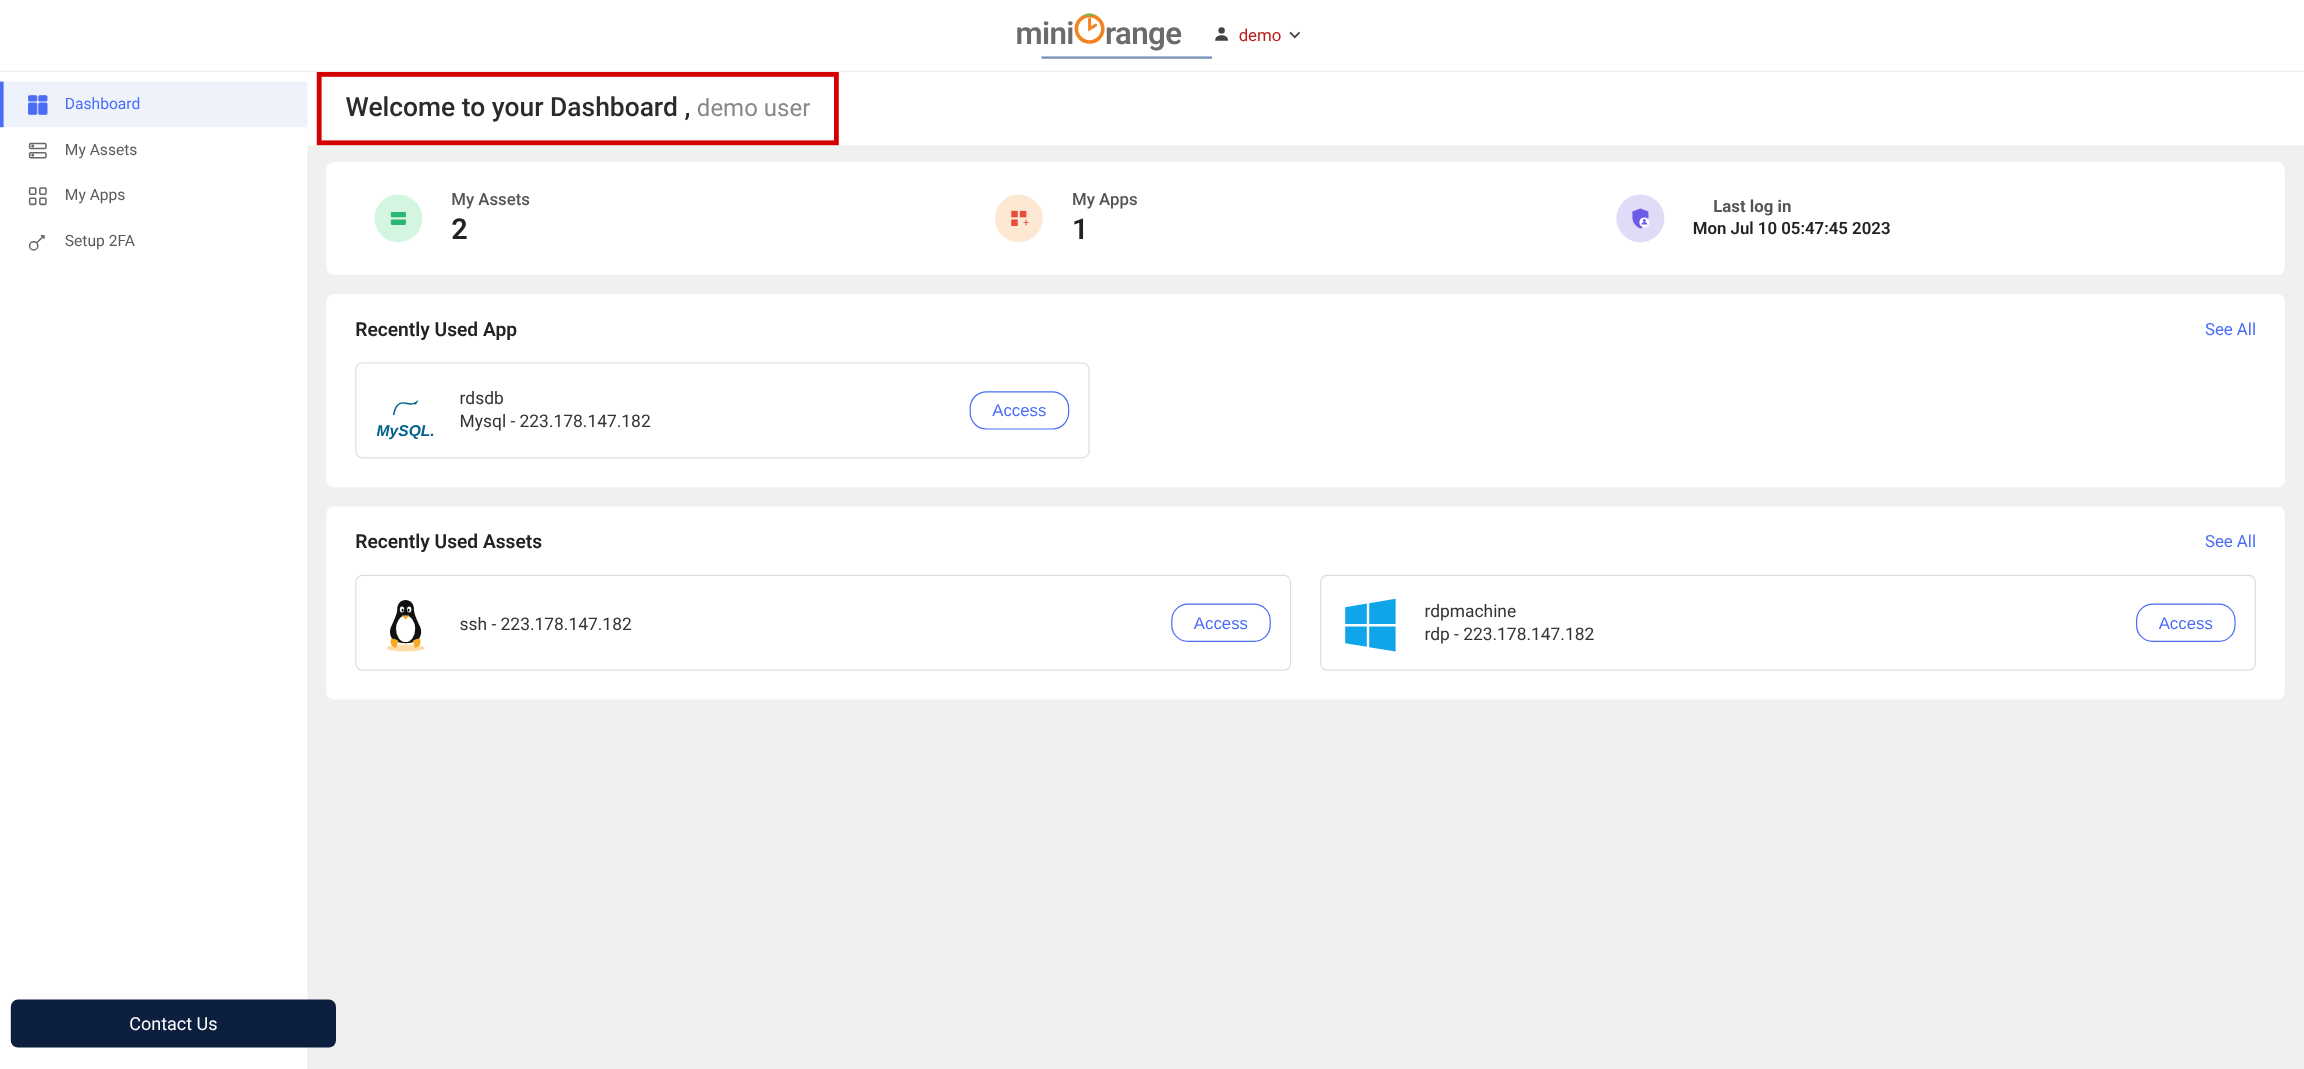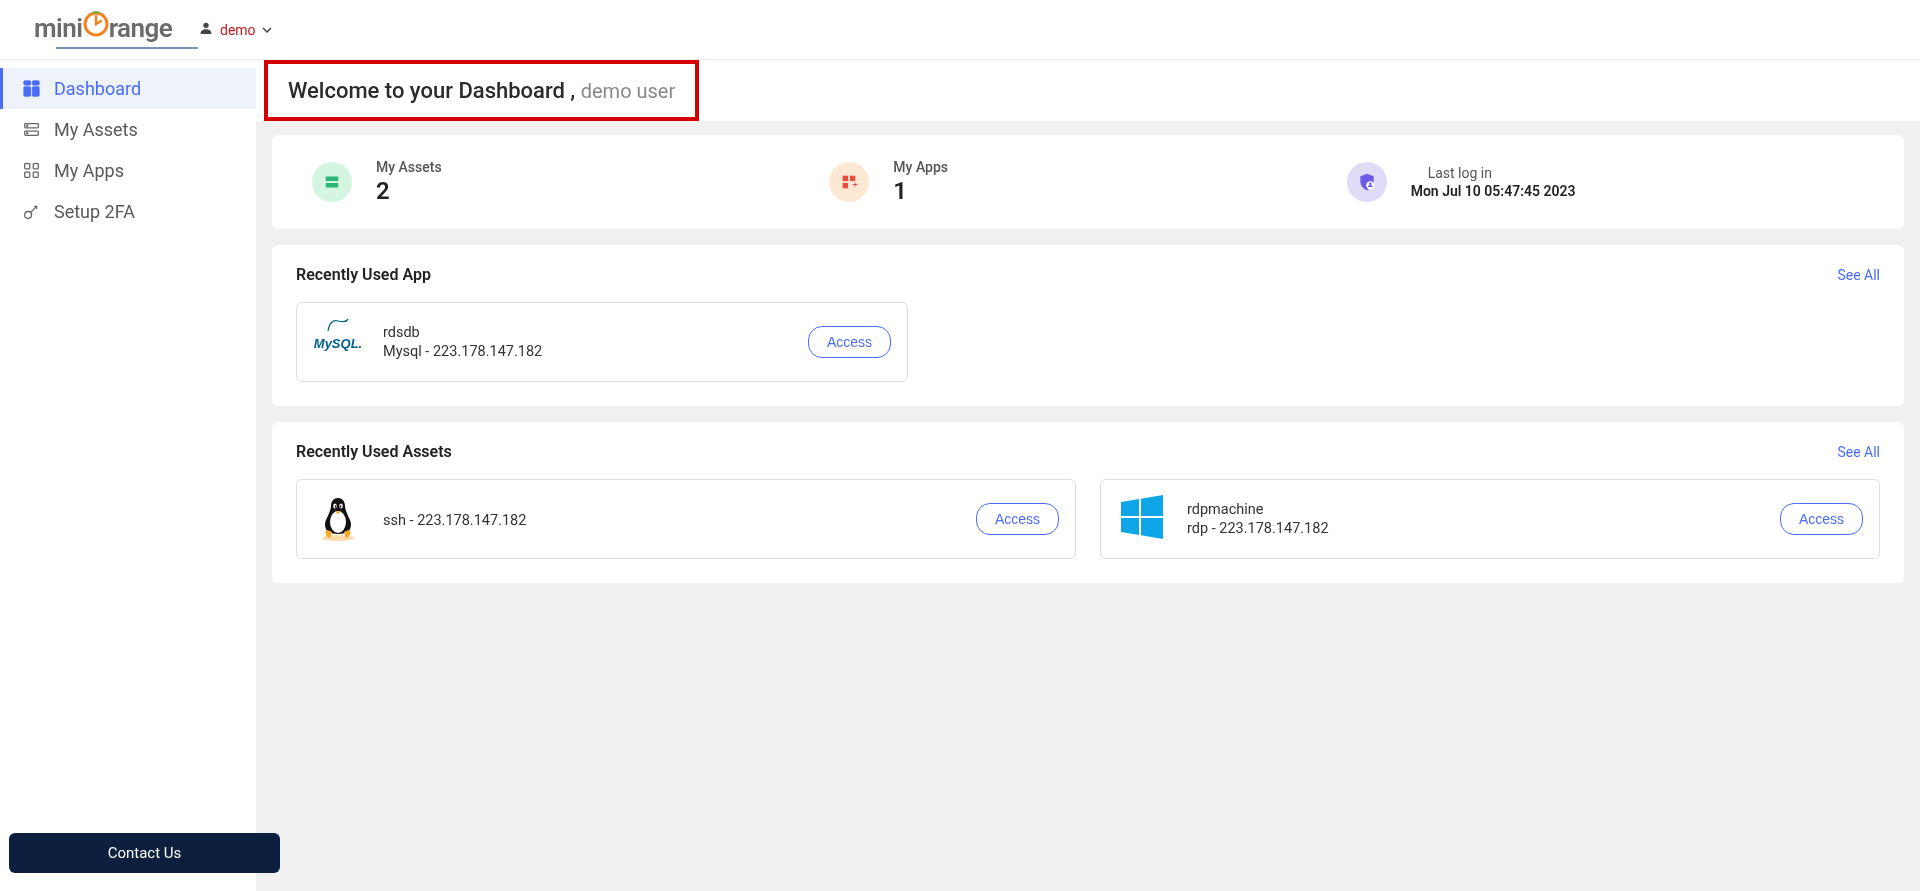--- a/index.html
+++ b/index.html
@@ -1,56 +1,56 @@
 <!DOCTYPE html>
 <html><head>
 <meta charset="utf-8">
 <style>
   * { box-sizing: border-box; margin: 0; padding: 0; }
   body { font-family: -apple-system, BlinkMacSystemFont, "Segoe UI", Roboto, Arial, sans-serif; background: #fff; color: #333; }
   
-  .topbar { height: 60px; display: flex; align-items: center; justify-content: flex-start; padding: 0 24px 0 34px; border-bottom: 1px solid #eee; }
+  .topbar { height: 60px; display: flex; align-items: center; justify-content: center; padding: 0 24px 0 34px; border-bottom: 1px solid #eee; }
   .logo { font-size: 26px; font-weight: 600; color: #6b6b6b; letter-spacing: -0.5px; }
   .logo .orange-o { color: #f58220; font-size: 28px; position: relative; display: inline-block; }
   .logo-underline { width: 142px; height: 2px; background: #7b93b8; margin-top: 3px; margin-left: 22px; }
   .user-menu { display: flex; align-items: center; gap: 6px; cursor: pointer; color: #b91c1c; font-size: 14px; }
   
   .layout { display: flex; }
   .sidebar { width: 256px; min-height: calc(100vh - 60px); padding-top: 8px; position: relative; }
-  .nav-item { display: flex; align-items: center; gap: 14px; padding: 10px 22px; color: #5a5a5a; font-size: 18px; cursor: pointer; }
+  .nav-item { display: flex; align-items: center; gap: 14px; padding: 10px 22px; color: #5a5a5a; font-size: 13px; cursor: pointer; }
   .nav-item.active { background: #eef2fb; color: #4a6cf7; border-left: 3px solid #4a6cf7; padding-left: 19px; }
   .nav-item.active .nav-icon svg { stroke: #4a6cf7; fill: #4a6cf7; }
   .nav-icon { width: 18px; height: 18px; display: flex; align-items: center; justify-content: center; }
   .contact-btn { position: absolute; bottom: 18px; left: 9px; width: 271px; background: #0c1f3f; color: #fff; text-align: center; padding: 11px 0; border-radius: 6px; font-size: 15px; cursor: pointer; }
   
   .main { flex: 1; background: #f0f0f0; padding: 0 16px 16px 16px; min-height: calc(100vh - 60px); }
   .welcome-wrap { background: #fff; margin: 0 -16px 14px -16px; padding: 0; }
   .welcome { border: 4px solid #d40000; padding: 14px 20px; margin-left: 8px; display: inline-block; min-width: 368px; }
   .welcome-main { font-size: 22px; color: #2b2b2b; font-weight: 500; }
   .welcome-sub { font-size: 20px; color: #888; font-weight: 400; }
   
   .stats-card { background: #fff; border-radius: 6px; padding: 24px 40px; display: flex; align-items: center; gap: 0; margin-bottom: 16px; }
   .stat-block { display: flex; align-items: center; gap: 24px; flex: 1; }
   .stat-icon { width: 40px; height: 40px; border-radius: 50%; display: flex; align-items: center; justify-content: center; }
   .stat-icon.green { background: #d4f5e0; }
   .stat-icon.red { background: #fde8d4; }
   .stat-icon.purple { background: #e0dbf7; }
   .stat-label { font-size: 14px; color: #555; font-weight: 500; }
   .stat-value { font-size: 24px; color: #222; font-weight: 600; margin-top: 2px; }
-  .stat-block.last .stat-label { font-size: 14px; font-weight: 400; padding-left: 17px; }
+  .stat-block.last .stat-label { font-size: 14px; font-weight: 700; padding-left: 17px; }
   .stat-block.last .stat-value { font-size: 14px; font-weight: 600; margin-top: 2px; }
   
   .section-card { background: #fff; border-radius: 6px; padding: 20px 24px 24px 24px; margin-bottom: 16px; }
   .section-head { display: flex; justify-content: space-between; align-items: center; margin-bottom: 18px; }
   .section-title { font-size: 16px; font-weight: 600; color: #222; }
   .see-all { color: #4a6cf7; font-size: 14px; cursor: pointer; }
   
   .items-row { display: flex; gap: 24px; }
   .item-card { border: 1px solid #ddd; border-radius: 6px; padding: 14px 16px; display: flex; align-items: center; gap: 20px; flex: 1; max-width: 612px; }
-  .item-icon { width: 50px; height: 50px; display: flex; align-items: flex-start; justify-content: center; }
+  .item-icon { width: 50px; height: 50px; display: flex; align-items: flex-end; justify-content: center; }
   .item-info { flex: 1; }
   .item-name { font-size: 14.5px; color: #333; font-weight: 400; }
   .item-detail { font-size: 14.5px; color: #333; margin-top: 2px; }
   .access-btn { border: 1px solid #4a6cf7; color: #4a6cf7; background: #fff; padding: 7px 18px; border-radius: 14px; font-size: 14px; cursor: pointer; }
   
   .mysql-text { font-family: Arial; font-size: 13px; color: #00618a; font-weight: bold; font-style: italic; }
 </style>
 </head>
 <body>
 

